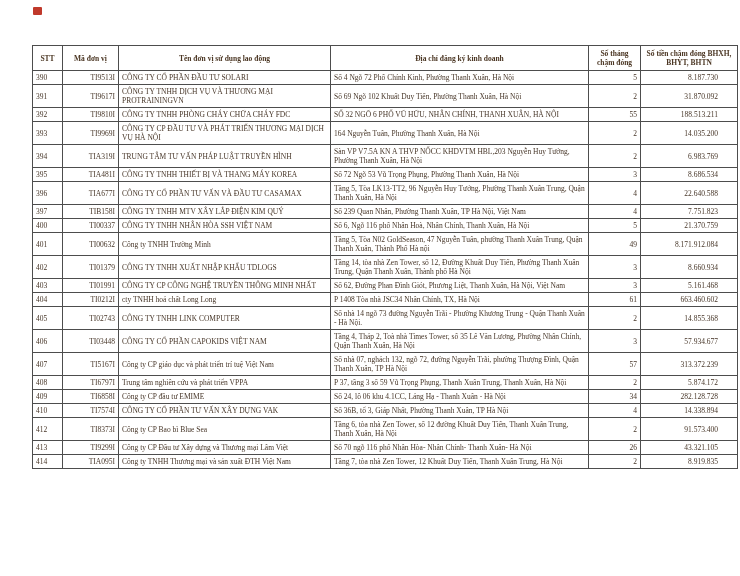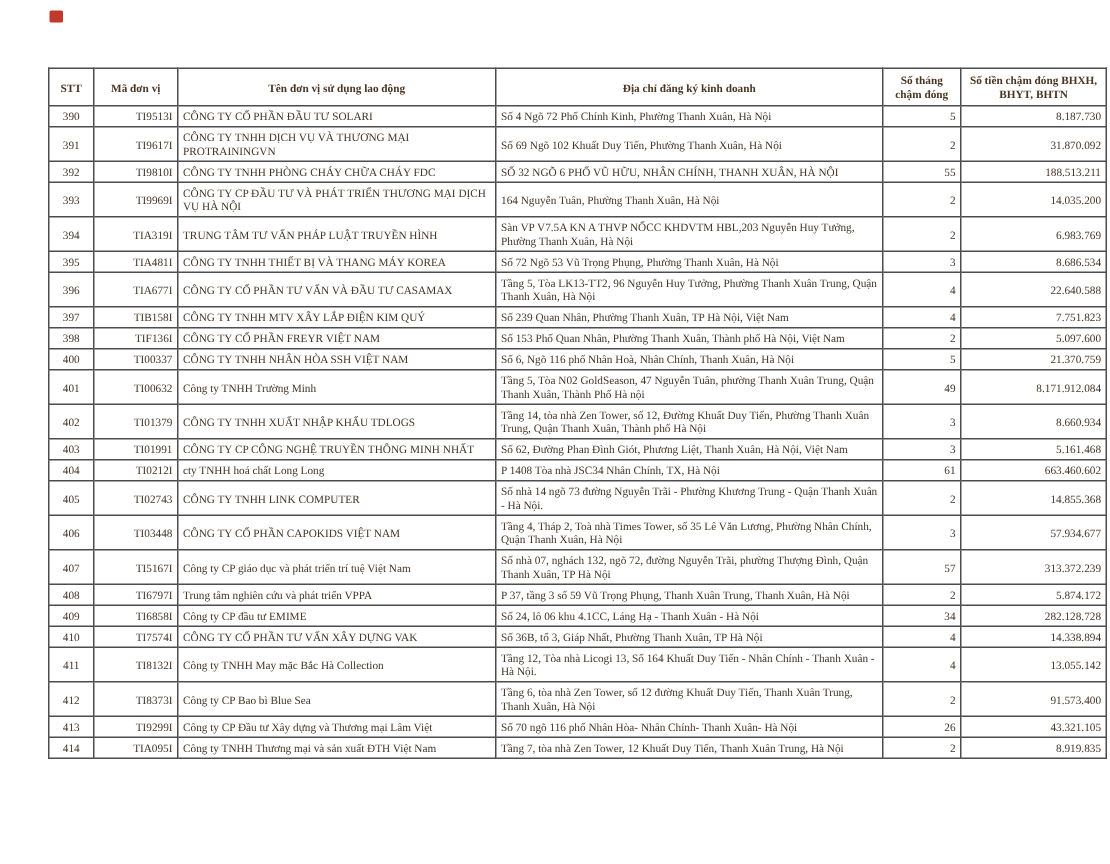--- a/index.html
+++ b/index.html
@@ -23,26 +23,26 @@
     font-size:7.5px;line-height:9px;
     padding:2px 3px;
     vertical-align:middle;
     overflow:hidden;
     word-wrap:break-word;
   }
   th{
     font-weight:bold;text-align:center;color:#4a3522;
     padding:3px 2px;
   }
-  td.c-stt{text-align:center;}
+  td.c-stt{text-align:left;}
   td.c-code{text-align:right;}
   td.c-name{text-align:left;}
   td.c-addr{text-align:left;}
   td.c-months{text-align:right;padding-right:3px;}
-  td.c-amount{text-align:right;padding-right:3px;}
+  td.c-amount{text-align:right;padding-right:19px;}
 </style>
 </head>
 <body>
 
 <span class="red-marker" style="background: rgb(192, 57, 43);"></span>
 
 <div class="table-wrap">
   <table>
     <colgroup>
       <col style="width:30px">
@@ -121,28 +121,20 @@
         </tr>
         <tr>
           <td class="c-stt">397</td>
           <td class="c-code">TIB158I</td>
           <td class="c-name">CÔNG TY TNHH MTV XÂY LẮP ĐIỆN KIM QUÝ</td>
           <td class="c-addr">Số 239 Quan Nhân, Phường Thanh Xuân, TP Hà Nội, Việt Nam</td>
           <td class="c-months">4</td>
           <td class="c-amount">7.751.823</td>
         </tr>
         <tr>
-          <td class="c-stt">398</td>
-          <td class="c-code">TIF136I</td>
-          <td class="c-name">CÔNG TY CỔ PHẦN FREYR VIỆT NAM</td>
-          <td class="c-addr">Số 153 Phố Quan Nhân, Phường Thanh Xuân, Thành phố Hà Nội, Việt Nam</td>
-          <td class="c-months">2</td>
-          <td class="c-amount">5.097.600</td>
-        </tr>
-        <tr>
           <td class="c-stt">400</td>
           <td class="c-code">TI00337</td>
           <td class="c-name">CÔNG TY TNHH NHÂN HÒA SSH VIỆT NAM</td>
           <td class="c-addr">Số 6, Ngõ 116 phố Nhân Hoà, Nhân Chính, Thanh Xuân, Hà Nội</td>
           <td class="c-months">5</td>
           <td class="c-amount">21.370.759</td>
         </tr>
         <tr>
           <td class="c-stt">401</td>
           <td class="c-code">TI00632</td>
@@ -217,28 +209,20 @@
         </tr>
         <tr>
           <td class="c-stt">410</td>
           <td class="c-code">TI7574I</td>
           <td class="c-name">CÔNG TY CỔ PHẦN TƯ VẤN XÂY DỰNG VAK</td>
           <td class="c-addr">Số 36B, tổ 3, Giáp Nhất, Phường Thanh Xuân, TP Hà Nội</td>
           <td class="c-months">4</td>
           <td class="c-amount">14.338.894</td>
         </tr>
         <tr>
-          <td class="c-stt">411</td>
-          <td class="c-code">TI8132I</td>
-          <td class="c-name">Công ty TNHH May mặc Bắc Hà Collection</td>
-          <td class="c-addr">Tầng 12, Tòa nhà Licogi 13, Số 164 Khuất Duy Tiến - Nhân Chính - Thanh Xuân - Hà Nội.</td>
-          <td class="c-months">4</td>
-          <td class="c-amount">13.055.142</td>
-        </tr>
-        <tr>
           <td class="c-stt">412</td>
           <td class="c-code">TI8373I</td>
           <td class="c-name">Công ty CP Bao bì Blue Sea</td>
           <td class="c-addr">Tầng 6, tòa nhà Zen Tower, số 12 đường Khuất Duy Tiến, Thanh Xuân Trung, Thanh Xuân, Hà Nội</td>
           <td class="c-months">2</td>
           <td class="c-amount">91.573.400</td>
         </tr>
         <tr>
           <td class="c-stt">413</td>
           <td class="c-code">TI9299I</td>

